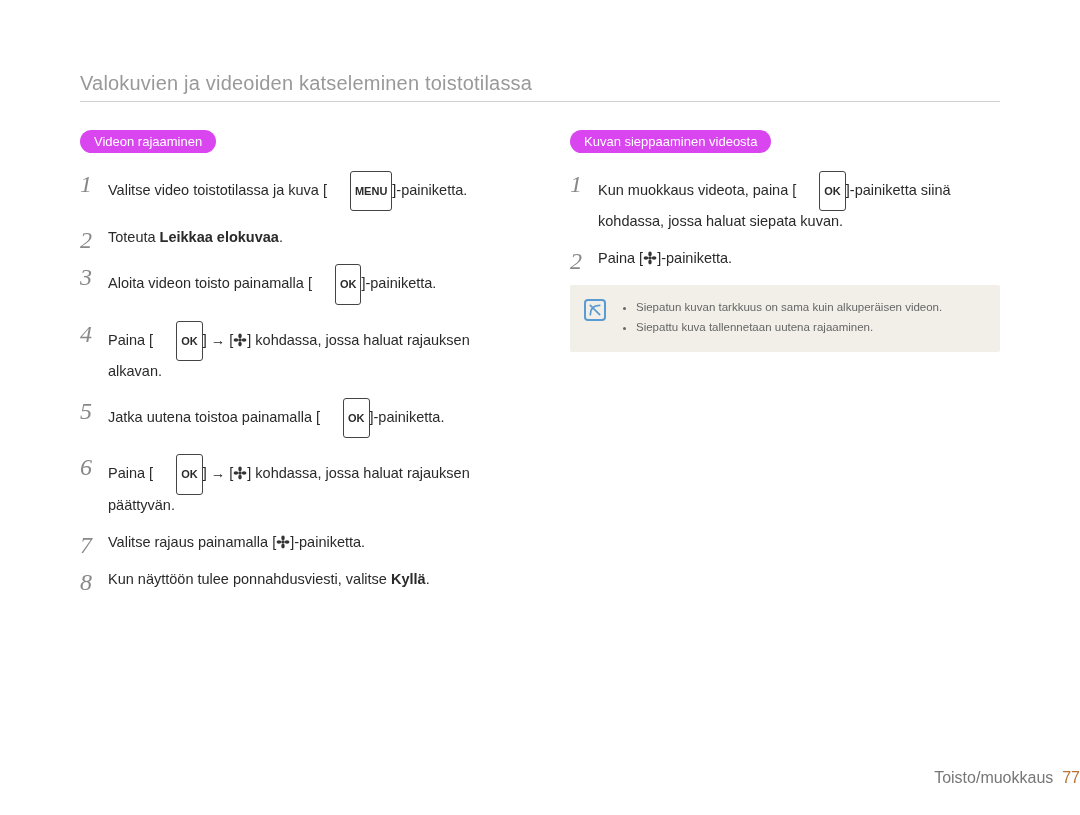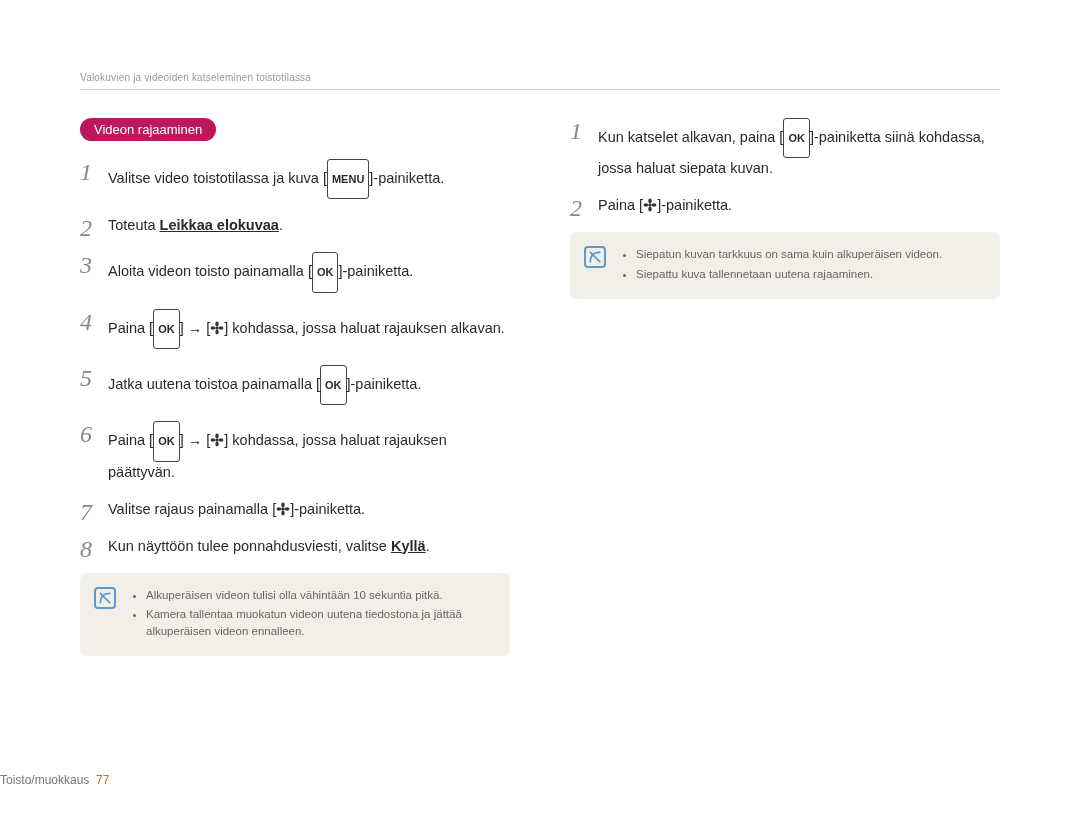--- a/index.html
+++ b/index.html
@@ -10,42 +10,42 @@
     body {
       width: 1080px;
       height: 815px;
       background: #ffffff;
       font-family: Arial, Helvetica, sans-serif;
       color: #333333;
       position: relative;
       padding: 72px 80px 40px 80px;
     }
     .breadcrumb {
-      font-size: 10px;
+      font-size: 20px;
       color: #999999;
       font-weight: 300;
       margin-bottom: 6px;
       letter-spacing: 0.2px;
     }
     .hr {
       border: none;
       border-top: 1px solid #d0d0d0;
       margin-bottom: 28px;
     }
     .columns {
       display: flex;
       gap: 60px;
     }
     .col {
       flex: 1;
       min-width: 0;
     }
     .pill {
       display: inline-block;
-      background: #be185d;
+      background: #d946ef;
       color: #ffffff;
       font-size: 13px;
       padding: 4px 14px;
       border-radius: 14px;
       margin-bottom: 18px;
     }
     ol.steps {
       list-style: none;
       counter-reset: step;
     }
@@ -69,28 +69,28 @@
       font-family: Georgia, serif;
     }
     .key-label {
       font-weight: bold;
       border: 1px solid #444;
       border-radius: 3px;
       padding: 12px 4px;
       font-size: 11px;
       display: inline-block;
       line-height: 1.3;
+      margin-left: 23px;
     }
     .bold {
       font-weight: bold;
-      text-decoration: underline;
     }
     .note-box {
       background: #f2efe9;
-      border-radius: 7px;
+      border-radius: 2px;
       padding: 14px 16px 14px 52px;
       position: relative;
       margin-top: 10px;
     }
     .note-icon {
       position: absolute;
       left: 14px;
       top: 14px;
       width: 22px;
       height: 22px;
@@ -112,22 +112,22 @@
       font-size: 11.5px;
       color: #666666;
       line-height: 1.5;
       margin-bottom: 2px;
     }
     .footer {
       position: absolute;
       bottom: 28px;
       left: 0;
       right: 0;
-      text-align: left;
-      font-size: 12px;
+      text-align: right;
+      font-size: 16px;
       color: #777777;
     }
     .footer .pg {
       color: #b87333;
     }
     .flower-icon {
       display: inline-block;
       width: 14px;
       height: 14px;
       vertical-align: -2px;
@@ -191,39 +191,29 @@
             <ellipse cx="19" cy="12" rx="4" ry="3" fill="#333"></ellipse>
           </svg><span>]-painiketta.</span>
       </li>
 
       <li>
         <span>Kun näyttöön tulee ponnahdusviesti, valitse </span><span class="bold">Kyllä</span><span>.</span>
       </li>
 
     </ol>
 
-    <div class="note-box">
-      <span class="note-icon">
-        <svg viewBox="0 0 24 24">
-            <path d="M4 4 L20 20 M4 20 Q4 4 20 4" stroke="#5a9bd4" stroke-width="3" fill="none" stroke-linecap="round"></path>
-          </svg>
-      </span>
-      <ul>
-        <li>Alkuperäisen videon tulisi olla vähintään 10 sekuntia pitkä.</li>
-        <li>Kamera tallentaa muokatun videon uutena tiedostona ja jättää alkuperäisen videon ennalleen.</li>
-      </ul>
-    </div>
   </div>
 
   <div class="col">
+    <span class="pill">Kuvan sieppaaminen videosta</span>
 
     <ol class="steps">
 
       <li>
-        <span>Kun katselet alkavan, paina [</span><span class="key-label">OK</span><span>]-painiketta siinä kohdassa, jossa haluat siepata kuvan.</span>
+        <span>Kun muokkaus videota, paina [</span><span class="key-label">OK</span><span>]-painiketta siinä kohdassa, jossa haluat siepata kuvan.</span>
       </li>
 
       <li>
         <span>Paina [</span><svg class="flower-icon" viewBox="0 0 24 24">
             <circle cx="12" cy="12" r="3" fill="#333"></circle>
             <ellipse cx="12" cy="5" rx="3" ry="4" fill="#333"></ellipse>
             <ellipse cx="12" cy="19" rx="3" ry="4" fill="#333"></ellipse>
             <ellipse cx="5" cy="12" rx="4" ry="3" fill="#333"></ellipse>
             <ellipse cx="19" cy="12" rx="4" ry="3" fill="#333"></ellipse>
           </svg><span>]-painiketta.</span>

